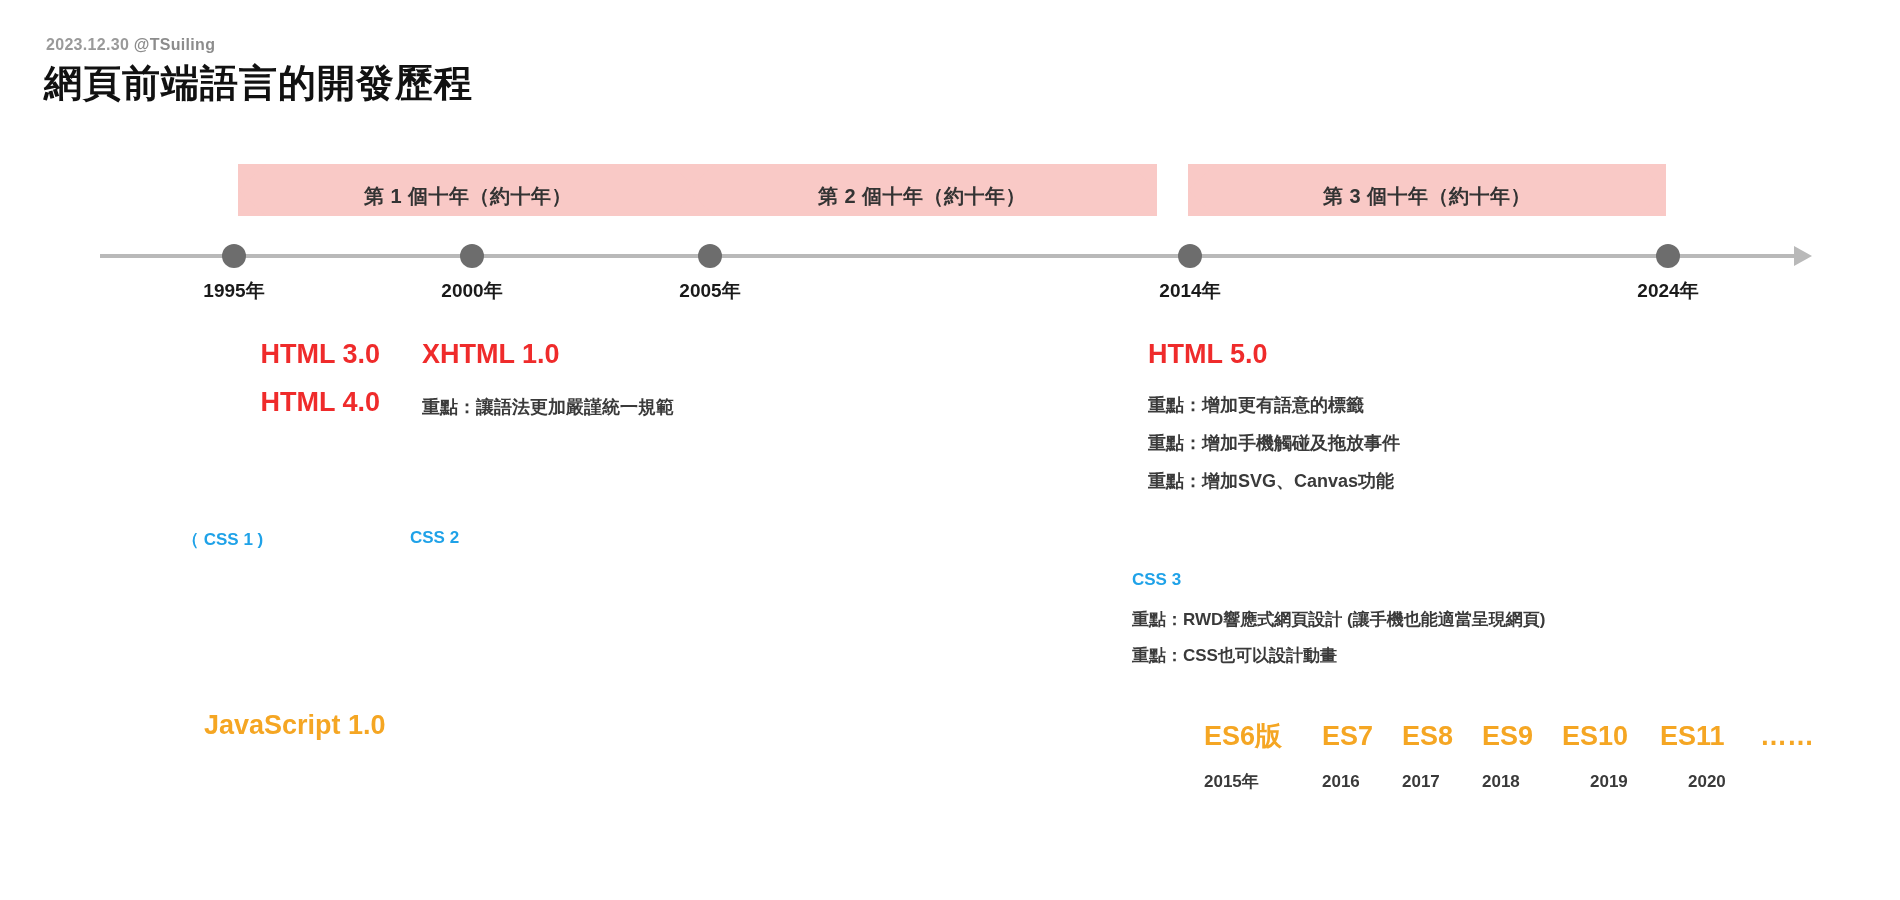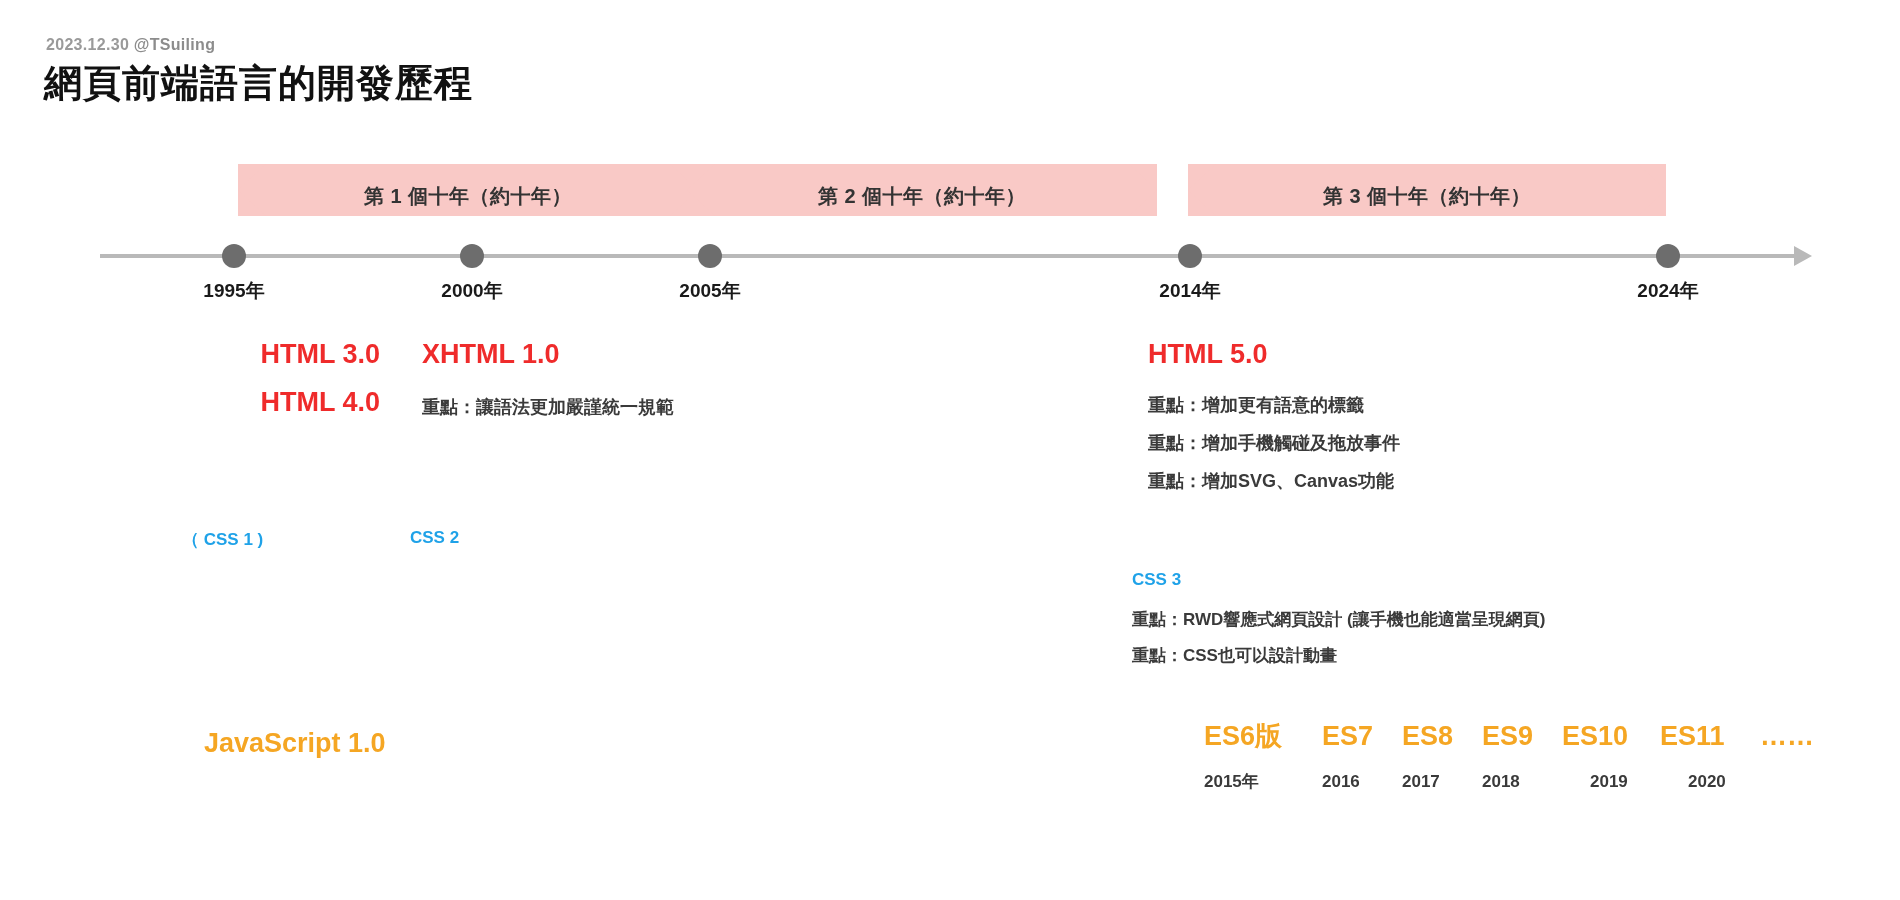--- a/index.html
+++ b/index.html
@@ -226,21 +226,21 @@
 <div class="block" style="left:410px; top:528px;">
   <div class="h-blue">CSS 2</div>
 </div>
 
 <div class="block" style="left:1132px; top:528px;margin-top:42px;">
   <div class="h-blue">CSS 3</div>
   <div class="note-sm" style="margin-top:12px;">重點：RWD響應式網頁設計 (讓手機也能適當呈現網頁)</div>
   <div class="note-sm">重點：CSS也可以設計動畫</div>
 </div>
 
-<div class="block" style="left:204px; top:728px;">
+<div class="block" style="left:204px; top:710px;">
   <div class="h-orange">JavaScript 1.0</div>
 </div>
 
 <div class="es-row" style="left:1204px; top:718px;justify-content:space-between;">
   <span class="es-item" style="width:118px;">ES6版</span>
   <span class="es-item" style="width:80px;">ES7</span>
   <span class="es-item" style="width:80px;">ES8</span>
   <span class="es-item" style="width:80px;">ES9</span>
   <span class="es-item" style="width:98px;">ES10</span>
   <span class="es-item" style="width:100px;">ES11</span>

